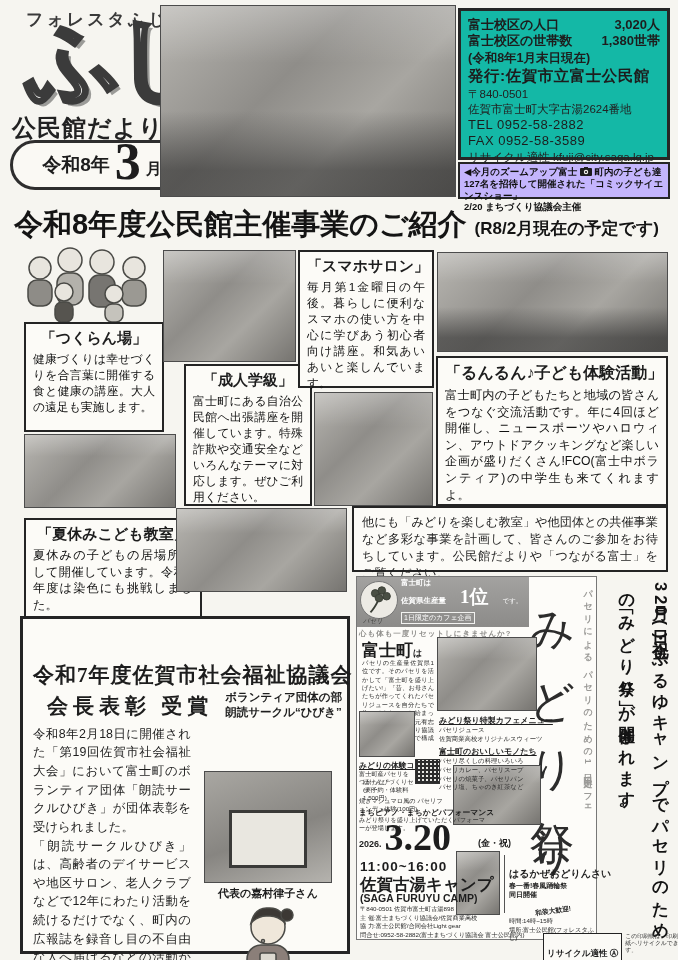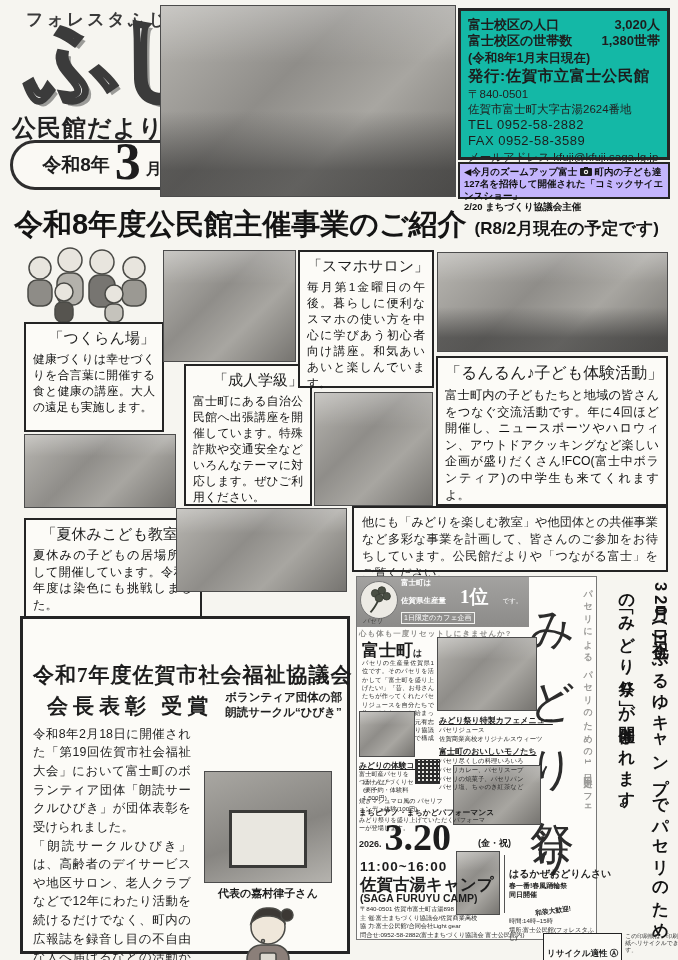--- a/index.html
+++ b/index.html
@@ -53,21 +53,21 @@
     position:absolute; left:458px; top:162px; width:212px; height:37px;
     border:2px solid #262626; background:#c4b5fd; padding:2px 4px;
     font-size:9.5px; font-weight:bold; line-height:1.2; color:#111;
   }
   .camera-ic { display:inline-block; vertical-align:-1px; }
   
   .headline { position:absolute; left:14px; top:205px; width:662px; font-size:29px; font-weight:900; letter-spacing:0; color:#141414; white-space:nowrap; }
   .headline .note { font-size:17px; font-weight:bold; }
   
   .artbox { position:absolute; background:#fcfbf7; border:2px solid #242424; padding:5px 7px; }
-  .artbox h3 { text-align:right; font-size:15px; font-weight:400; margin-bottom:3px; white-space:nowrap; }
+  .artbox h3 { text-align:center; font-size:15px; font-weight:700; margin-bottom:3px; white-space:nowrap; }
   .artbox p { font-size:11.8px; line-height:1.36; text-align:justify; color:#111; }
   .note-box { position:absolute; left:352px; top:506px; width:316px; height:66px; border:2px solid #242424; background:#fcfbf7; padding:6px 8px; }
   .note-box p { font-size:12.2px; line-height:1.4; text-align:justify; }
   
   .award {
     position:absolute; left:20px; top:616px; width:330px; height:338px;
     border:3px solid #242424; background:#fcfbf7; padding:8px 10px 4px 10px;
   }
   .award-t1 { text-align:center; font-family:"Liberation Serif","DejaVu Serif",serif; font-size:21px; font-weight:bold; letter-spacing:1px; white-space:nowrap;margin-top:34px; }
   .award-t2row { display:flex; align-items:flex-end; gap:12px; padding-left:14px; margin-top:1px; }
@@ -168,21 +168,21 @@
     <div class="info-row">
       <span>富士校区の世帯数</span>
       <span>1,380世帯</span>
     </div>
     <div class="info-asof">(令和8年1月末日現在)</div>
     <div class="info-pub">発行:佐賀市立富士公民館</div>
     <div class="info-sm">〒840-0501</div>
     <div class="info-sm">佐賀市富士町大字古湯2624番地</div>
     <div class="info-tel">TEL 0952-58-2882</div>
     <div class="info-tel">FAX 0952-58-3589</div>
-    <div class="info-sm">メールアドレス kfuji@kfuji.saga.lg.jp</div>
+    <div class="info-sm">リサイクル適性 kfuji@city.saga.lg.jp</div>
   </div>
 
   <div class="zoomup-box">
     <span>◀今月のズームアップ富士</span>
     <span class="camera-ic">
       <svg width="12" height="9" viewBox="0 0 12 9">
           <rect x="0" y="1" width="12" height="8" rx="1" fill="#1c1c1c"></rect>
           <rect x="4" y="0" width="4" height="2" fill="#1c1c1c"></rect>
           <circle cx="6" cy="5" r="2.2" fill="#f5f4ef"></circle>
           <circle cx="6" cy="5" r="1.1" fill="#1c1c1c"></circle>

